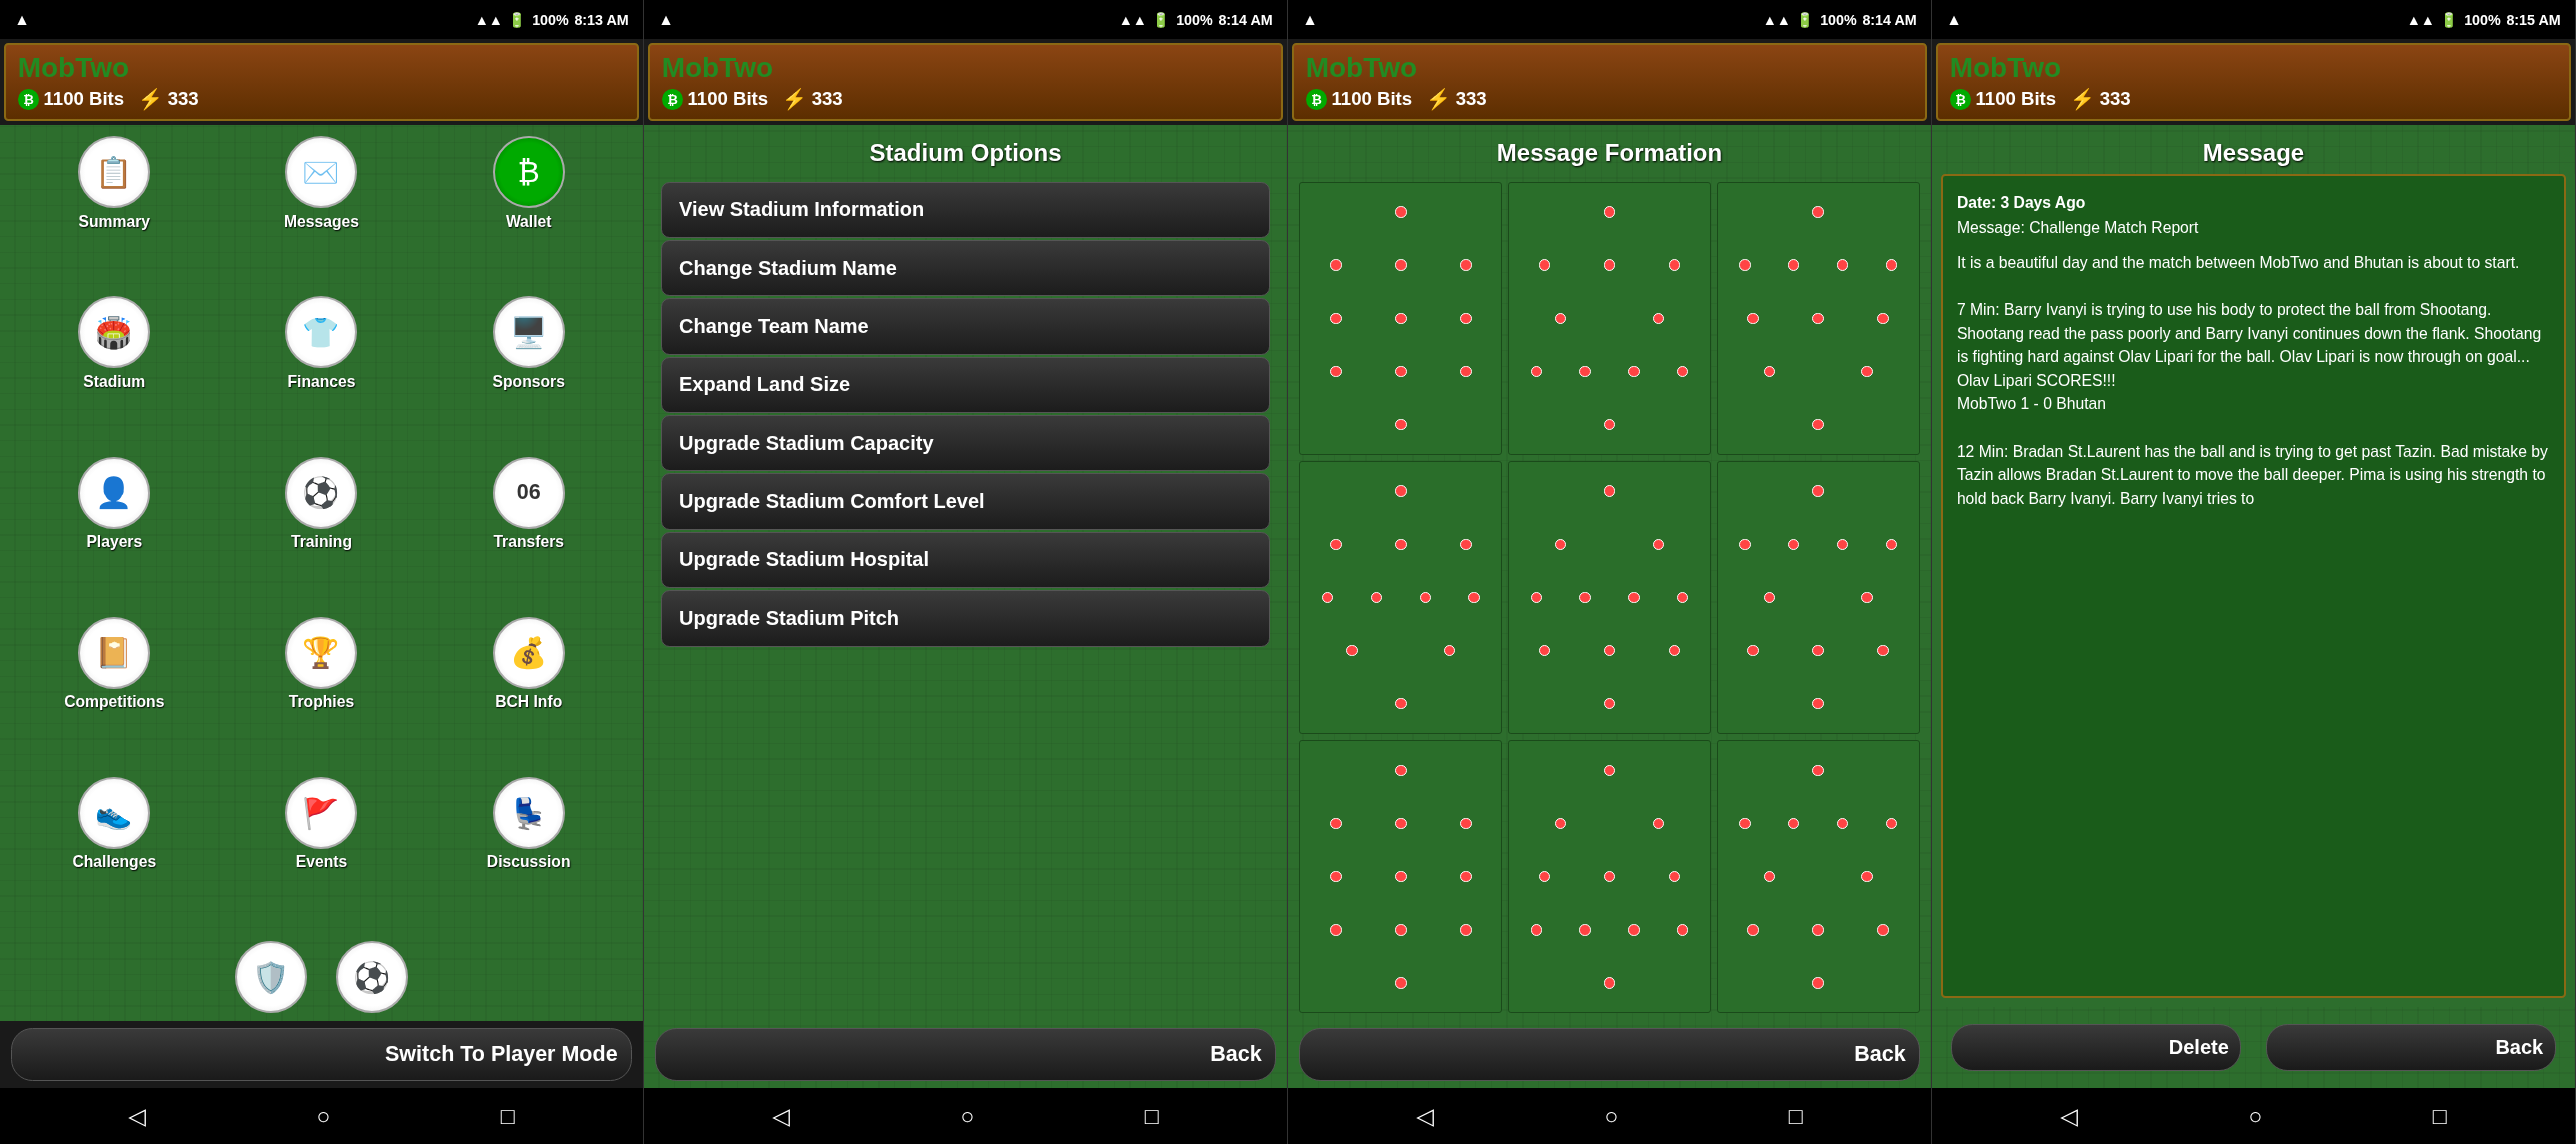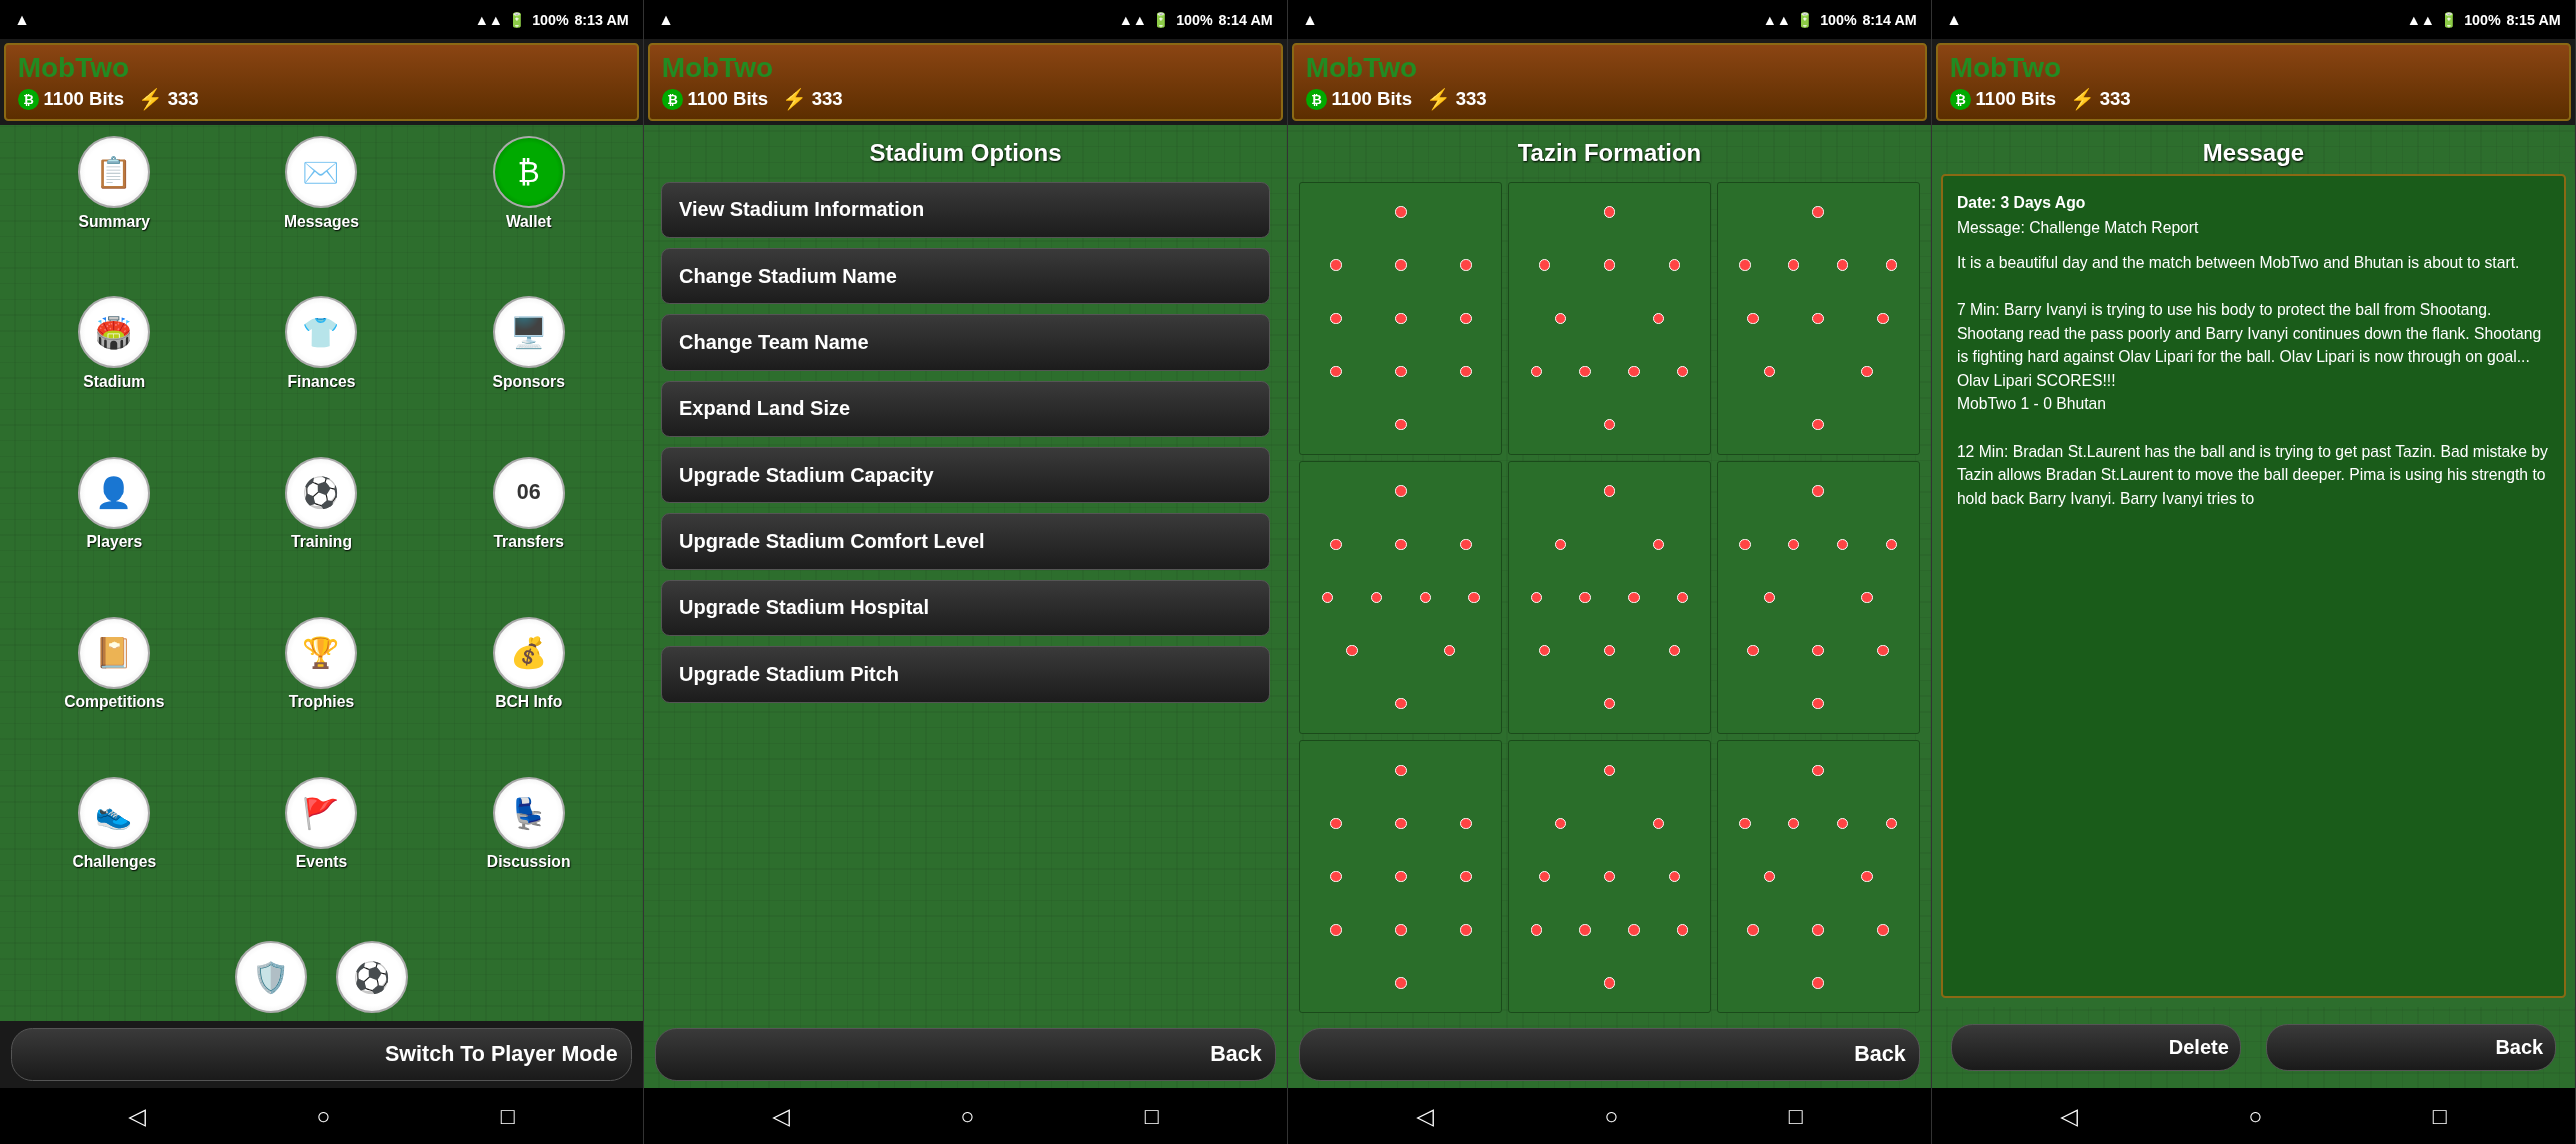--- a/index.html
+++ b/index.html
@@ -190,21 +190,21 @@
       color: #fff;
       font-size: 24px;
       font-weight: bold;
       text-align: center;
       padding: 14.3px 0 7.2px;
       text-shadow: 0.7px 0.7px 2.1px #000;
     }
     .options-list {
       display: flex;
       flex-direction: column;
-      gap: 10px;
+      gap: 2px;
       padding: 7.2px 17px;
       flex: 1;
     }
     .option-btn {
       background: linear-gradient(to bottom, #3a3a3a, #1c1c1c);
       border: 1.4px solid #555;
       border-radius: 8.6px;
       color: #fff;
       font-size: 20px;
       font-weight: bold;
@@ -467,21 +467,21 @@
         <span>1100 Bits</span>
       </div>
       <div class="header-stat">
         <span class="bolt-icon">⚡</span>
         <span>333</span>
       </div>
     </div>
   </div>
 
   <div class="grass-bg">
-    <div class="screen-title">Tazin Formation</div>
+    <div class="screen-title">Message Formation</div>
     <div class="formation-grid">
 
       <div class="formation-cell">
         <div class="formation-row">
             <div class="player-dot"></div>
           </div>
         <div class="formation-row">
             <div class="player-dot"></div>
             <div class="player-dot"></div>
             <div class="player-dot"></div>

